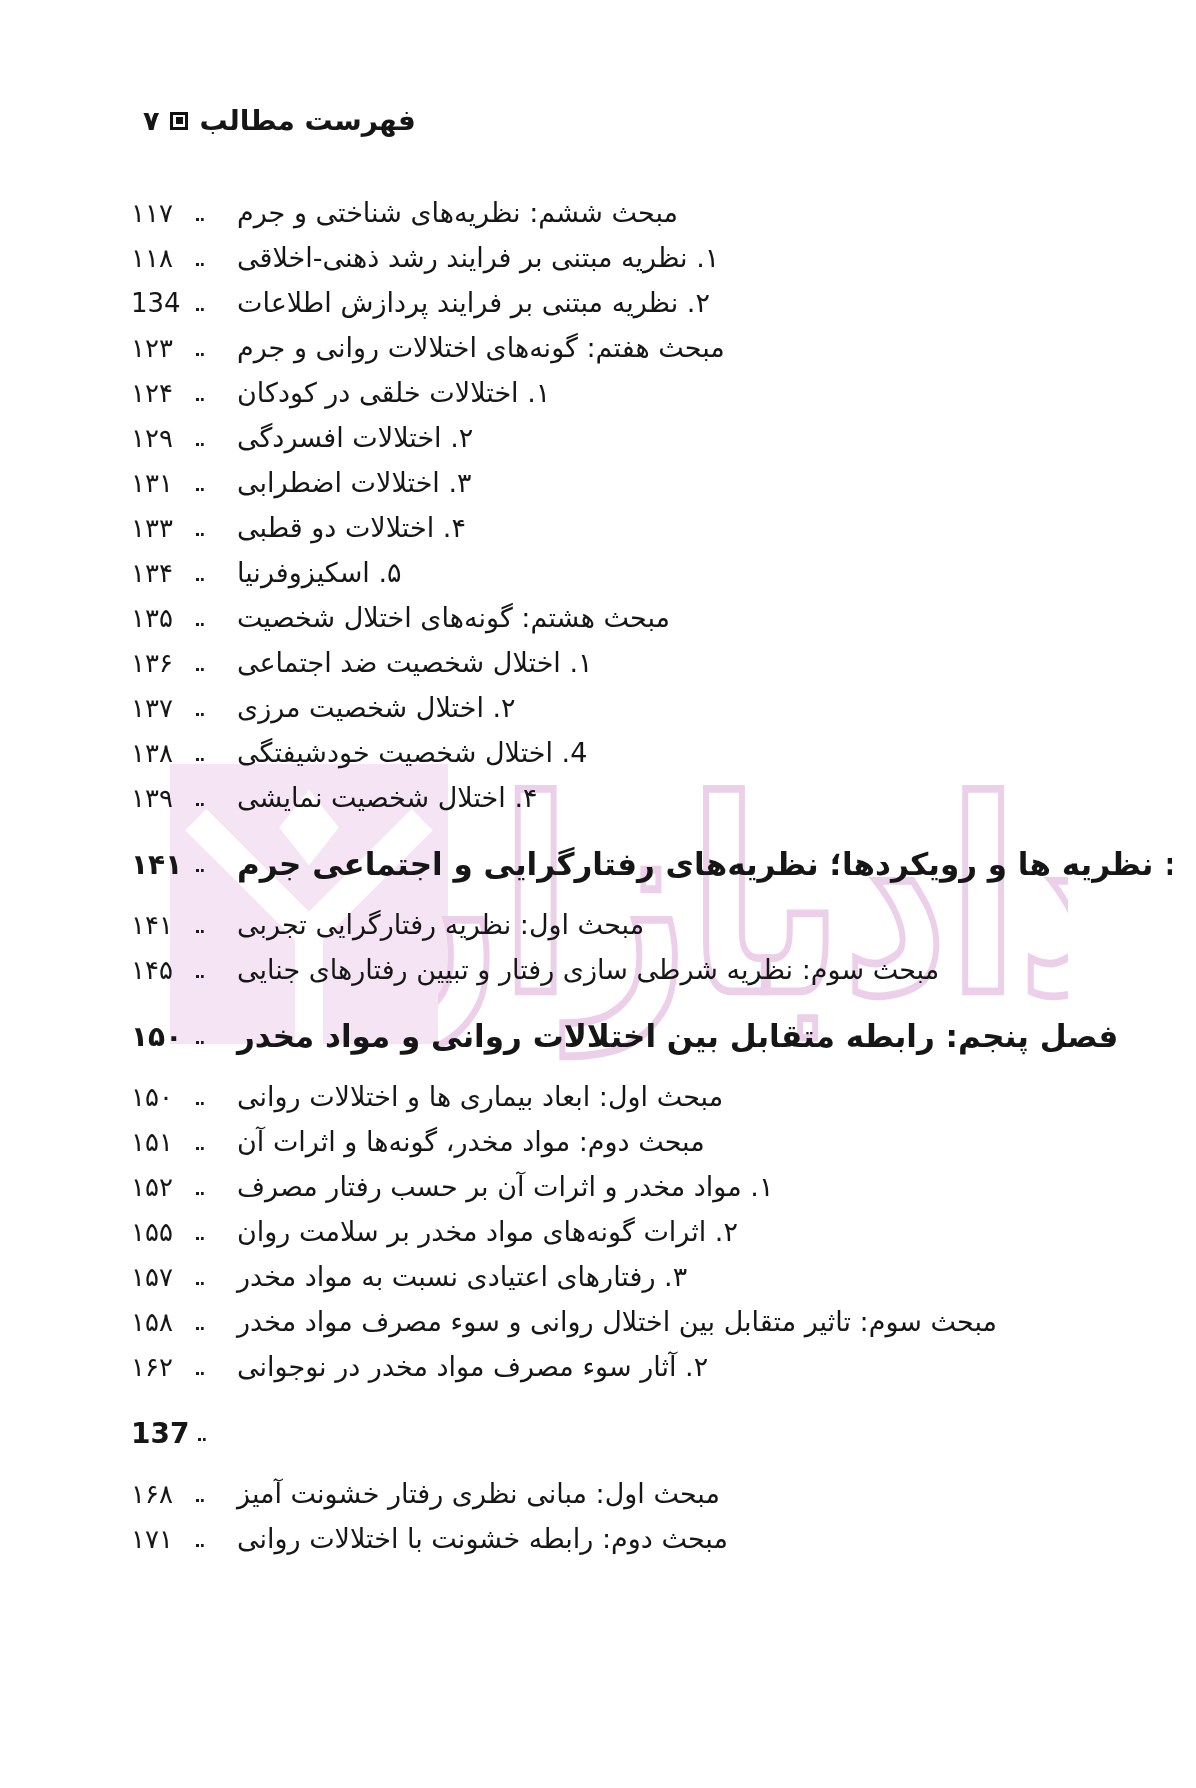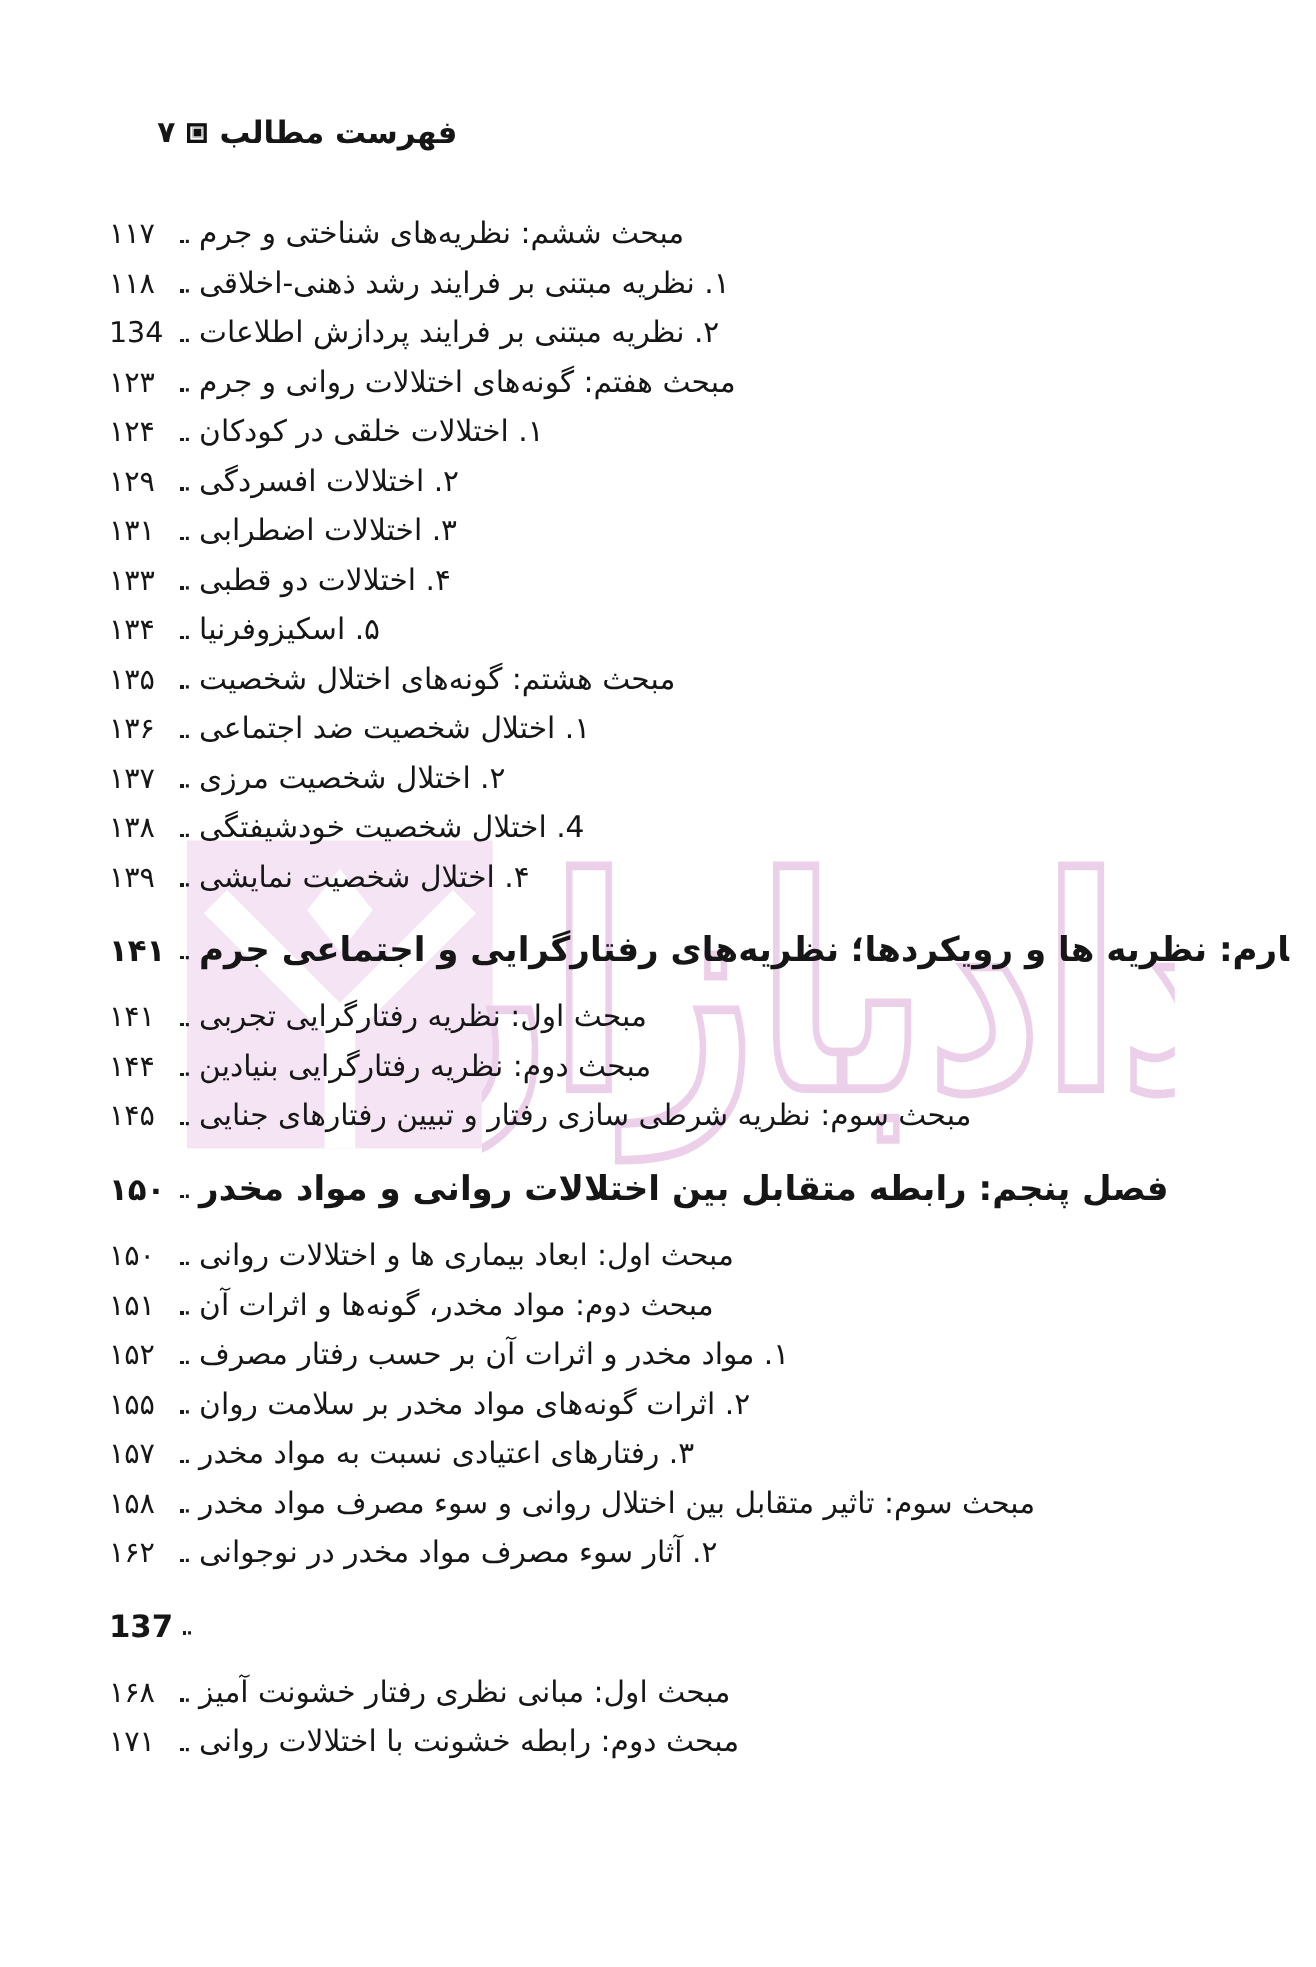--- a/index.html
+++ b/index.html
@@ -29,34 +29,35 @@
   }
   .header .pageno{font-size:27px;}
   .ornament{
     width:18px;height:18px;border:3px solid #111;box-sizing:border-box;
     display:flex;align-items:center;justify-content:center;
   }
   .ornament i{display:block;width:7px;height:7px;background:#111;border:1px solid #fff;}
   .header .htitle{font-size:28px;direction:rtl;}
   
   .toc{
-    position:absolute;left:99px;right:24px;top:190px;z-index:1;
+    position:absolute;left:131px;right:24px;top:190px;z-index:1;
     display:flex;flex-direction:column;
   }
   .row{
     display:flex;align-items:center;height:45px;overflow:hidden;
   }
   .row .num{font-size:26px;min-width:56px;text-align:left;direction:ltr;flex:0 0 auto;}
   .row .leader{
     flex:1 1 aupx;min-width:8px;margin:0 9px;height:1.05em;
     border-bottom:3px dotted #1b1b1b;box-sizing:border-box;
   }
   .row .title{
     direction:rtl;text-align:right;white-space:nowrap;flex:0 0 auto;
     font-size:27px;
+    margin-left:24px;
   }
   .row.item .title{padding-left:0;text-align:center;}
   .row.item{padding-right:16px;}
   .row.chapter{
     height:52px;margin-top:18px;margin-bottom:12px;font-weight:bold;
   }
   .row.chapter .title{font-size:31px;}
   .row.chapter .num{font-size:28px;}
   .row.chapter .leader{border-bottom-width:3.5px;}
 </style>
@@ -165,25 +166,20 @@
     <span class="num">۱۴۱</span>
     <span class="leader"></span>
     <span class="title">فصل چهارم: نظریه ها و رویکردها؛ نظریه‌های رفتارگرایی و اجتماعی جرم</span>
   </div>
     <div class="row section">
     <span class="num">۱۴۱</span>
     <span class="leader"></span>
     <span class="title">مبحث اول: نظریه رفتارگرایی تجربی</span>
   </div>
     <div class="row section">
-    <span class="num">۱۴۴</span>
-    <span class="leader"></span>
-    <span class="title">مبحث دوم: نظریه رفتارگرایی بنیادین</span>
-  </div>
-    <div class="row section">
     <span class="num">۱۴۵</span>
     <span class="leader"></span>
     <span class="title">مبحث سوم: نظریه شرطی سازی رفتار و تبیین رفتارهای جنایی</span>
   </div>
     <div class="row chapter">
     <span class="num">۱۵۰</span>
     <span class="leader"></span>
     <span class="title">فصل پنجم: رابطه متقابل بین اختلالات روانی و مواد مخدر</span>
   </div>
     <div class="row section">

